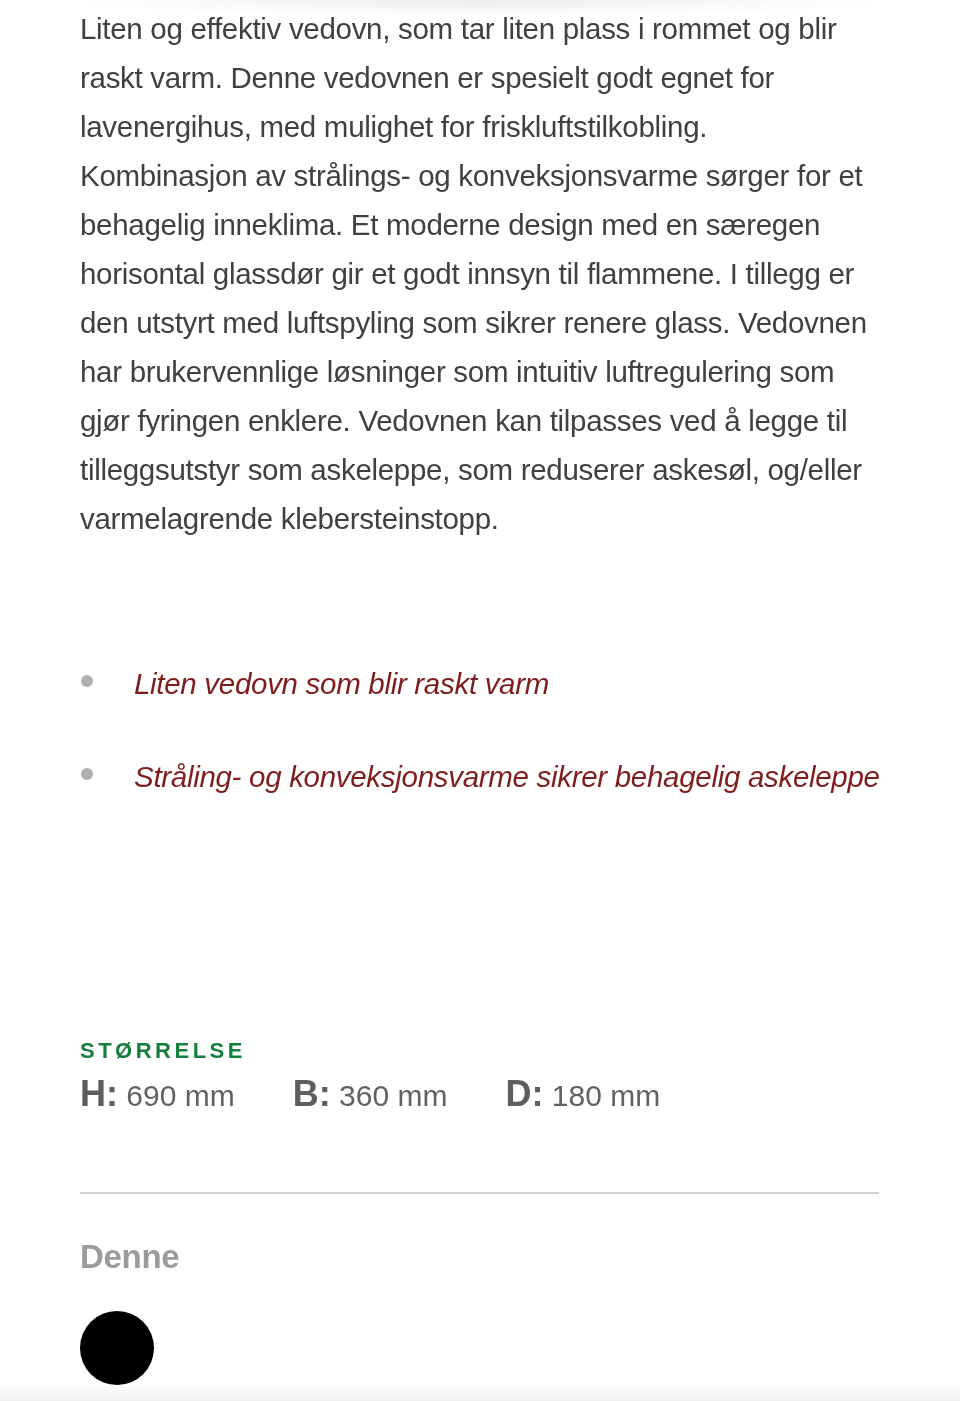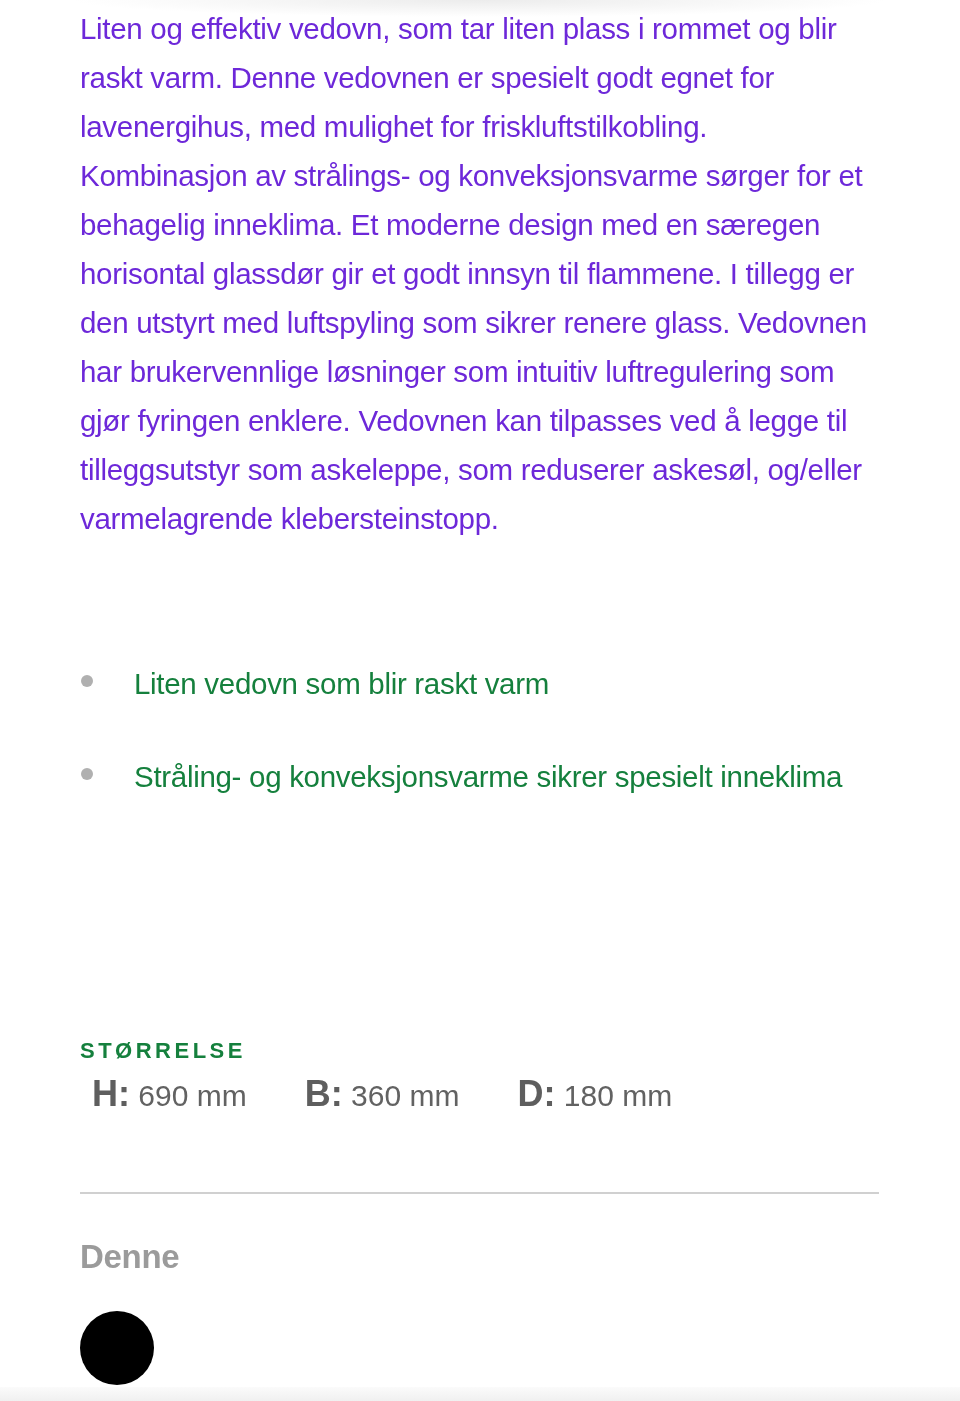--- a/index.html
+++ b/index.html
@@ -10,30 +10,30 @@
       color: #5f5f5f;
       position: relative;
     }
     .top-fade {
       position: absolute; left: 0; top: 0; width: 960px; height: 20px;
       background: radial-gradient(ellipse at 50% 0%, #ececec 0%, rgba(255,255,255,0) 60%);
     }
     .content { position: absolute; left: 80px; top: 4px; width: 800px; }
     .description {
       margin: 0; font-size: 29.5px; line-height: 49px; letter-spacing: -0.3px;
-      color: #6d28d9;
+      color: #404040;
     }
     .features { list-style: none; margin: 0; padding: 0; position: absolute; left: 0; top: 648px; width: 800px; }
-    .features li { position: relative; padding-left: 54px; font-size: 29.5px; line-height: 64px; color: #15803d; margin-bottom: 29px; letter-spacing: -0.3px; }
+    .features li { position: relative; padding-left: 54px; font-size: 29.5px; line-height: 64px; color: #7f1d1d; margin-bottom: 29px; letter-spacing: -0.3px; font-style: italic; }
     .features li .bullet {
       position: absolute; left: 1px; top: 23px; width: 12px; height: 12px; border-radius: 50%; background: #b0b0b0;
     }
     .size-section { position: absolute; left: 0; top: 1032px; }
     .size-title { font-size: 22px; font-weight: bold; letter-spacing: 3.5px; color: #15803d; line-height: 30px; }
-    .dims { display: flex; margin-top: 8px; margin-left: 12px; }
+    .dims { display: flex; margin-top: 8px; }
     .dim { font-size: 30px; color: #626262; margin-right: 58px; line-height: 40px; }
     .dim .key { font-weight: bold; font-size: 36px; color: #5e5e5e; }
     .divider { position: absolute; left: 0; top: 1188px; width: 799px; height: 2px; background: #d0d0d0; }
     .colors-title { position: absolute; left: 0; top: 1234px; font-size: 33px; font-weight: bold; color: #9b9b9b; letter-spacing: -0.3px; }
     .swatch { position: absolute; left: 0; top: 1307px; width: 74px; height: 74px; border-radius: 50%; background: #000000; cursor: pointer; }
     .bottom-bar { position: absolute; left: 0; bottom: 0; width: 960px; height: 14px; background: linear-gradient(#fbfbfb, #f0f0f0); }
   </style>
 </head>
 <body>
 
@@ -42,21 +42,21 @@
 <div class="content">
   <p class="description">Liten og effektiv vedovn, som tar liten plass i rommet og blir raskt varm. Denne vedovnen er spesielt godt egnet for lavenergihus, med mulighet for friskluftstilkobling. Kombinasjon av strålings- og konveksjonsvarme sørger for et behagelig inneklima. Et moderne design med en særegen horisontal glassdør gir et godt innsyn til flammene. I tillegg er den utstyrt med luftspyling som sikrer renere glass. Vedovnen har brukervennlige løsninger som intuitiv luftregulering som gjør fyringen enklere. Vedovnen kan tilpasses ved å legge til tilleggsutstyr som askeleppe, som reduserer askesøl, og/eller varmelagrende klebersteinstopp.</p>
 
   <ul class="features">
     <li>
       <span class="bullet"></span>
       <span>Liten vedovn som blir raskt varm</span>
     </li>
     <li>
       <span class="bullet"></span>
-      <span>Stråling- og konveksjonsvarme sikrer spesielt inneklima</span>
+      <span>Stråling- og konveksjonsvarme sikrer behagelig askeleppe</span>
     </li>
   </ul>
 
   <div class="size-section">
     <div class="size-title">STØRRELSE</div>
     <div class="dims">
       <div class="dim">
         <span class="key">H:</span>
         <span>690 mm</span>
       </div>

